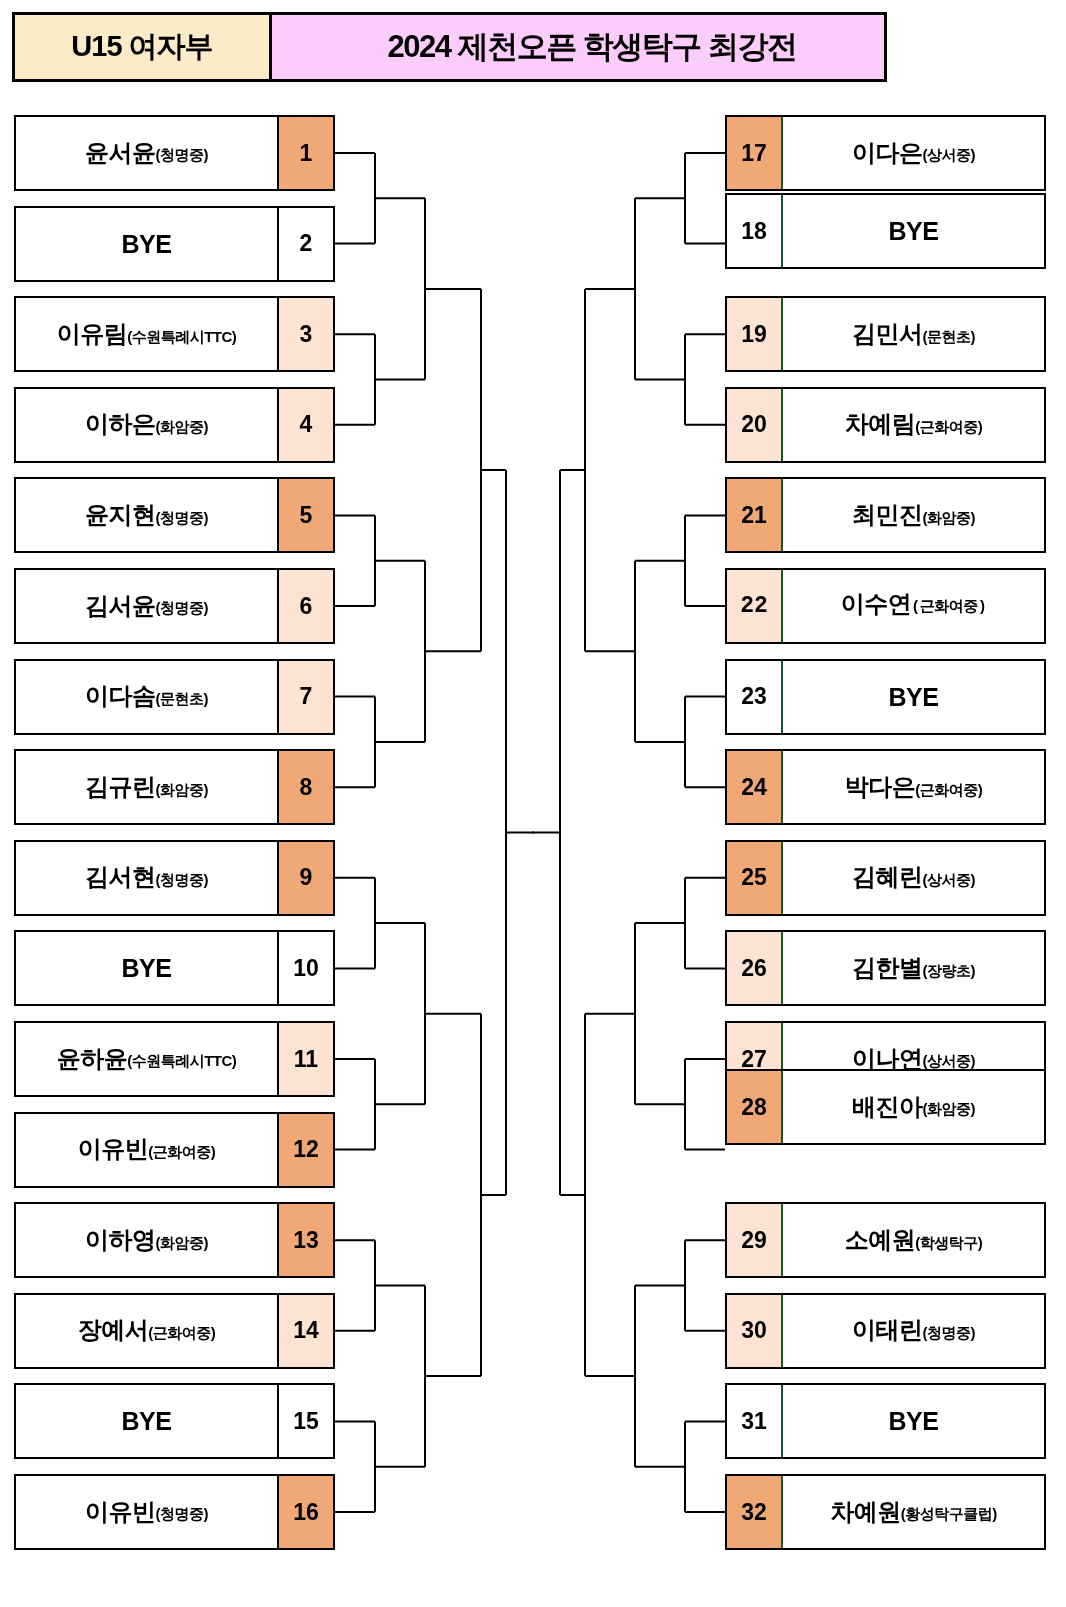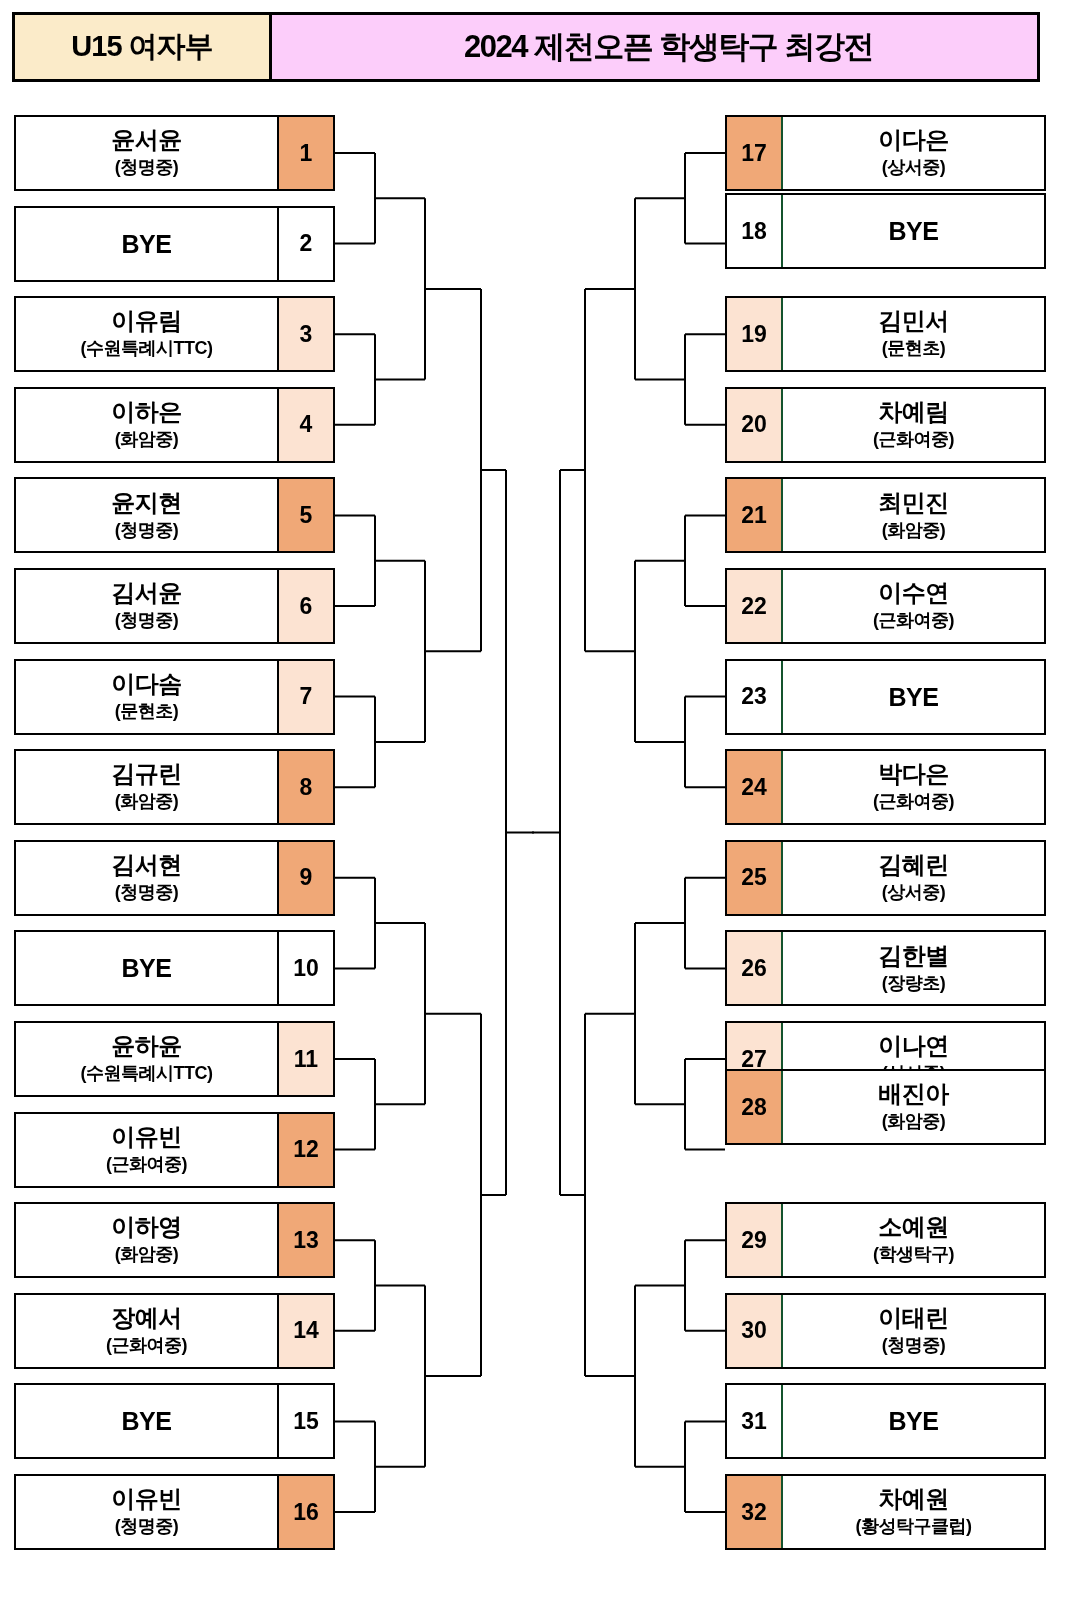--- a/index.html
+++ b/index.html
@@ -3,48 +3,48 @@
 <meta charset="utf-8">
 <style>
   html,body{margin:0;padding:0;background:#ffffff;}
   body{
     font-family:"Liberation Sans","DejaVu Sans",sans-serif;
     width:1066px;height:1607px;position:relative;overflow:hidden;
   }
   #stage{position:absolute;left:0;top:0;width:1066px;height:1607px;}
 
   
-  .hdr{position:absolute;left:12px;top:12px;width:1028px;height:70px;
+  .hdr{position:absolute;left:12px;top:12px;width:875px;height:70px;
        display:flex;border:3px solid #000;box-sizing:border-box;}
   .hdr-cat{width:257px;background:#fbebc9;display:flex;align-items:center;
            justify-content:center;border-right:3px solid #000;box-sizing:border-box;}
   .hdr-cat span{font-size:29px;font-weight:bold;color:#000;letter-spacing:-1px;}
   .hdr-title{flex:1;background:#fccdfa;display:flex;align-items:center;
              justify-content:center;padding-left:28px;}
   .hdr-title span{font-size:31px;font-weight:bold;color:#000;letter-spacing:-1.5px;}
 
   
   .slot{position:absolute;height:76px;border:2px solid #000;box-sizing:border-box;
         display:flex;background:#fff;}
   .slot.left{left:14px;width:321px;}
   .slot.right{left:725px;width:321px;}
 
   .numcell{width:56px;display:flex;align-items:center;justify-content:center;
            box-sizing:border-box;flex:none;}
   .slot.left .numcell{border-left:2px solid #000;order:2;}
   .slot.right .numcell{border-right:2px solid #14532d;order:0;}
   .numcell span{font-size:23px;font-weight:bold;color:#000;}
 
-  .namecell{flex:1;display:flex;flex-direction:column;align-items:center;
+  .namecell{flex:1;display:flex;flex-direction:row;align-items:center;
             justify-content:center;overflow:hidden;}
   .slot.left .namecell{order:1;}
   .slot.right .namecell{order:1;}
   .pname{font-size:24px;font-weight:bold;color:#000;line-height:1.04;
          letter-spacing:-0.5px;white-space:nowrap;}
-  .pclub{font-size:18px;font-weight:bold;color:#000;line-height:1.15;
+  .pclub{font-size:15px;font-weight:bold;color:#000;line-height:1.15;
          margin-top:4px;letter-spacing:-0.5px;white-space:nowrap;}
   .namecell.bye .pname{font-size:25px;}
 
   
   .fill-dark{background:#f0a877;}
   .fill-light{background:#fce3d2;}
   .fill-none{background:#ffffff;}
 
   
   #lines{position:absolute;left:0;top:0;width:1066px;height:1607px;
@@ -279,21 +279,21 @@
       </div>
       <div class="slot right" style="top: 477.4px;">
         <div class="numcell fill-dark">
           <span>21</span>
         </div>
         <div class="namecell">
           <div class="pname">최민진</div>
           <div class="pclub">(화암중)</div>
         </div>
       </div>
-      <div class="slot right" style="top: 568px;">
+      <div class="slot right" style="top: 568px; font-family: Liberation Mono, monospace;">
         <div class="numcell fill-light">
           <span>22</span>
         </div>
         <div class="namecell">
           <div class="pname">이수연</div>
           <div class="pclub">(근화여중)</div>
         </div>
       </div>
       <div class="slot right" style="top: 658.6px;">
         <div class="numcell fill-none">

